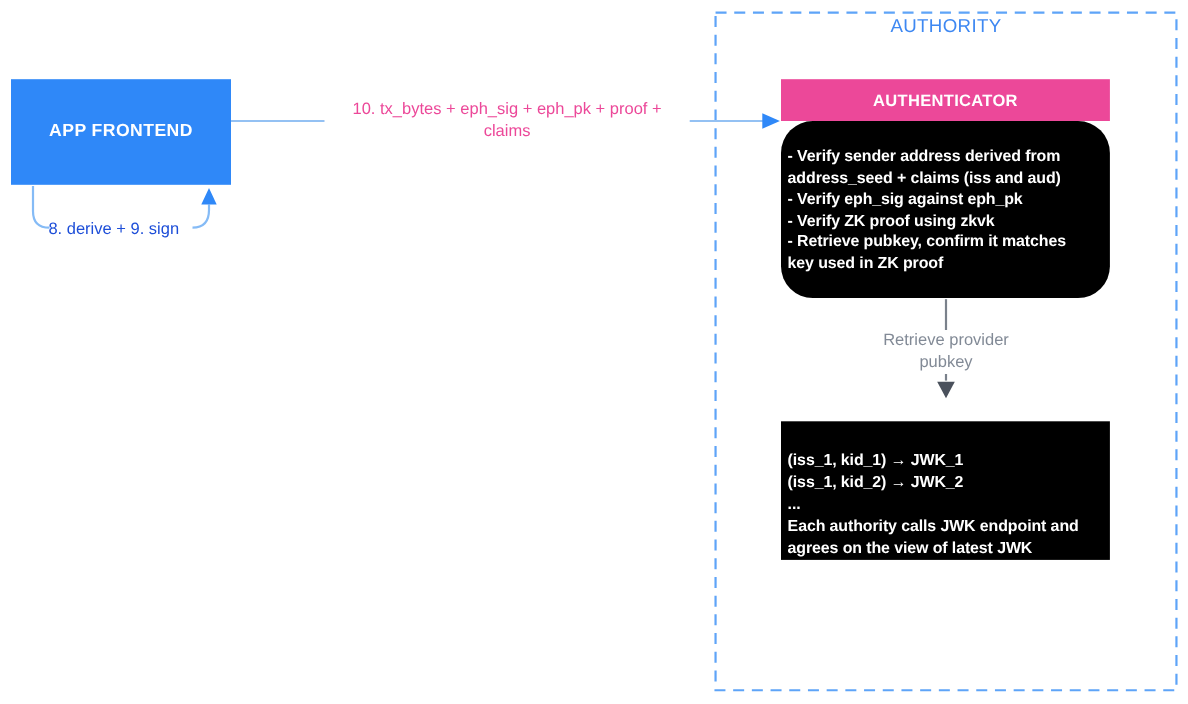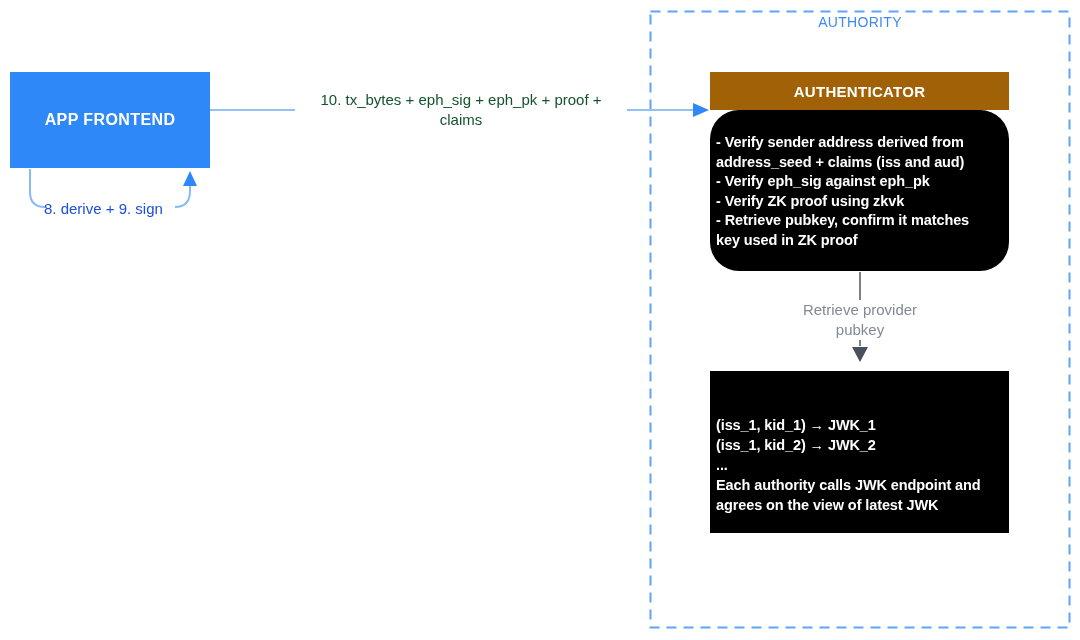--- a/index.html
+++ b/index.html
@@ -26,62 +26,62 @@
     color: #ffffff;
     display: flex; align-items: center; justify-content: center;
     font-size: 16px; font-weight: 700; letter-spacing: 0.4px;
   }
   .authority-title {
     position: absolute;
     left: 700px; top: 14px;
     width: 320px;
     text-align: center;
     color: #3E88F2;
-    font-size: 14px;
+    font-size: 17px;
     letter-spacing: 0.3px;
   }
   .box {
     position: absolute;
     left: 710px;
     width: 299px;
   }
   .box-authenticator { top: 72px; }
   .box-authority-state { top: 371px; }
   .box-header {
-    background: #a16207;
+    background: #ec4899;
     color: #ffffff;
     text-align: center;
     font-size: 15px; font-weight: 700; letter-spacing: 0.3px;
     display: flex; align-items: center; justify-content: center;
   }
   .box-authenticator .box-header { height: 38px; }
   .box-authority-state .box-header { height: 37px; }
   .box-body {
     background: #000000;
     color: #ffffff;
     font-size: 14.5px;
     font-weight: 700;
     line-height: 19.5px;
     letter-spacing: -0.1px;
     white-space: pre-line;
     padding: 23px 2px 0 6px;
   }
   .box-authenticator .box-body { height: 161px; border-radius: 29px; }
-  .box-authority-state .box-body { height: 162px; padding-top: 44px; line-height: 20px; }
+  .box-authority-state .box-body { height: 126px; padding-top: 26px; line-height: 20px; margin-top: 12px; }
   .edge-label {
     position: absolute;
     background: #ffffff;
     white-space: pre-line;
     text-align: center;
     font-size: 15px;
     line-height: 20px;
   }
   .label-main {
     left: 295px; top: 90px; width: 332px;
-    color: #14532d;
+    color: #ec4899;
   }
   .label-selfloop {
     left: 44px; top: 199px;
     color: #1d4ed8;
     text-align: left;
     background: transparent;
   }
   .label-retrieve {
     left: 780px; top: 300px; width: 160px;
     color: #828A96;

